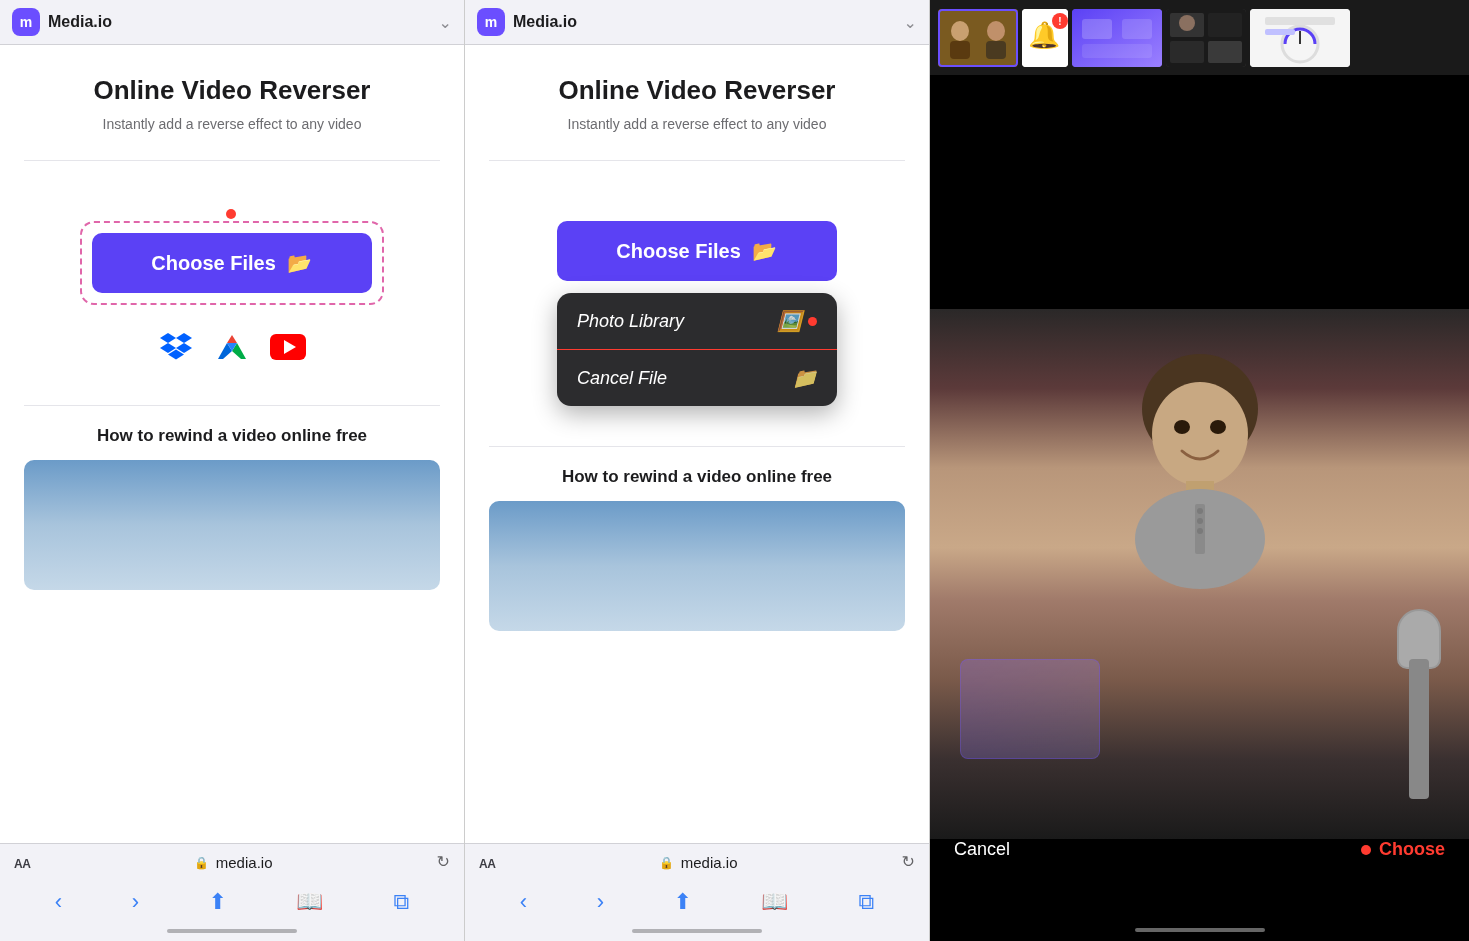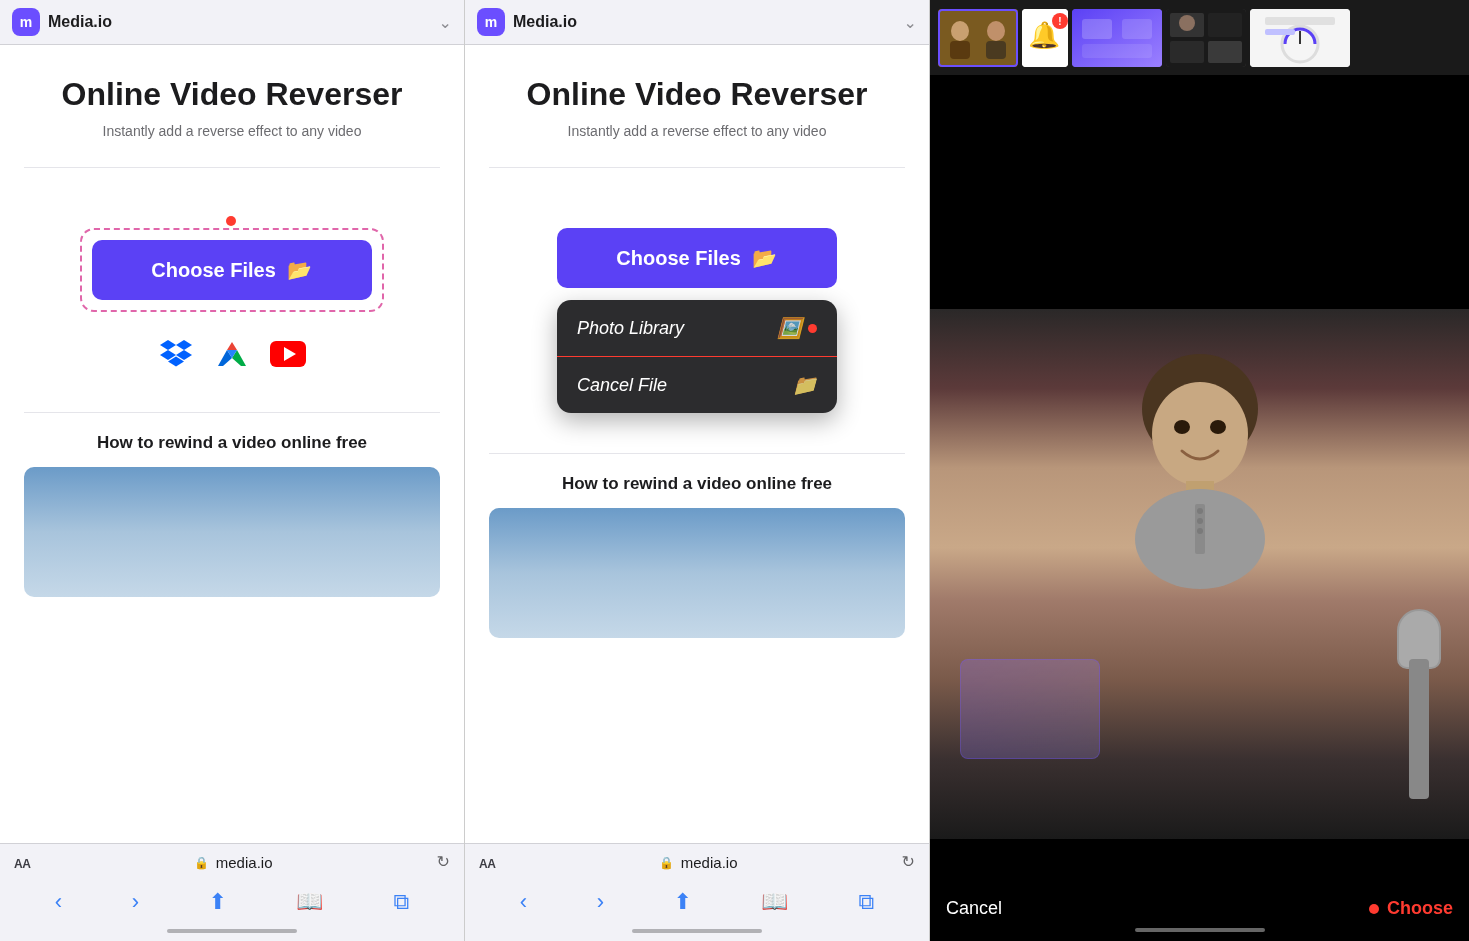--- a/index.html
+++ b/index.html
@@ -65,21 +65,21 @@
     .page-content {
       flex: 1;
       background: #fff;
       padding: 30px 24px 20px;
       display: flex;
       flex-direction: column;
       align-items: center;
       overflow: hidden;
     }
     .page-title {
-      font-size: 32px;
+      font-size: 26px;
       font-weight: 800;
       color: #1c1c1e;
       text-align: left;
       margin-bottom: 10px;
       line-height: 1.2;
     }
     .page-subtitle {
       font-size: 14px;
       color: #6c6c70;
       text-align: center;
@@ -404,23 +404,23 @@
       background: #aaa;
       border-radius: 22px 22px 10px 10px;
       border: 2px solid #999;
     }
 
     
     .bottom-controls {
       height: 80px;
       background: #000;
       display: flex;
-      align-items: flex-end;
+      align-items: flex-start;
       justify-content: space-between;
-      padding: 0 16px;
+      padding: 0 24px;
     }
     .cancel-btn {
       color: #fff;
       font-size: 18px;
       font-weight: 400;
       cursor: pointer;
     }
     .choose-btn {
       color: #ff3b30;
       font-size: 18px;

